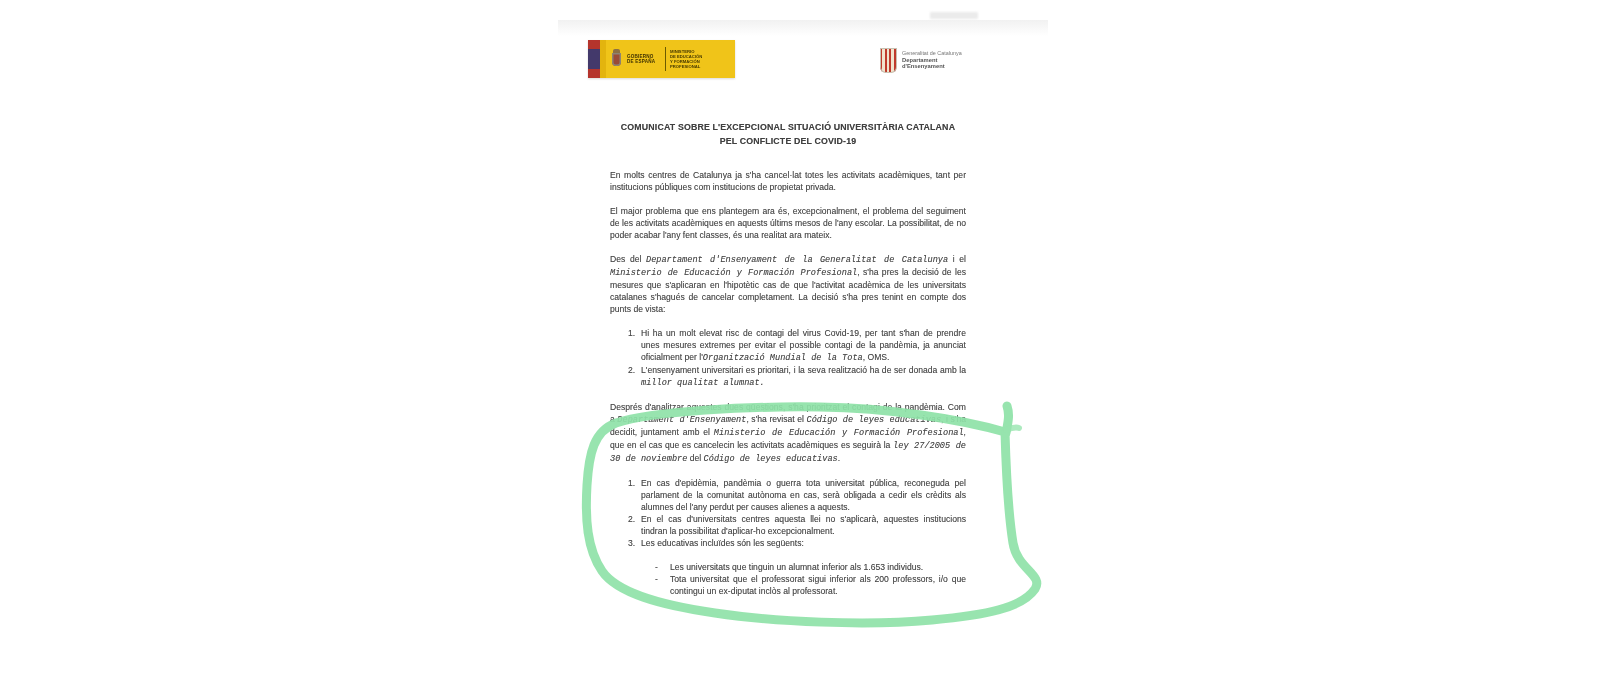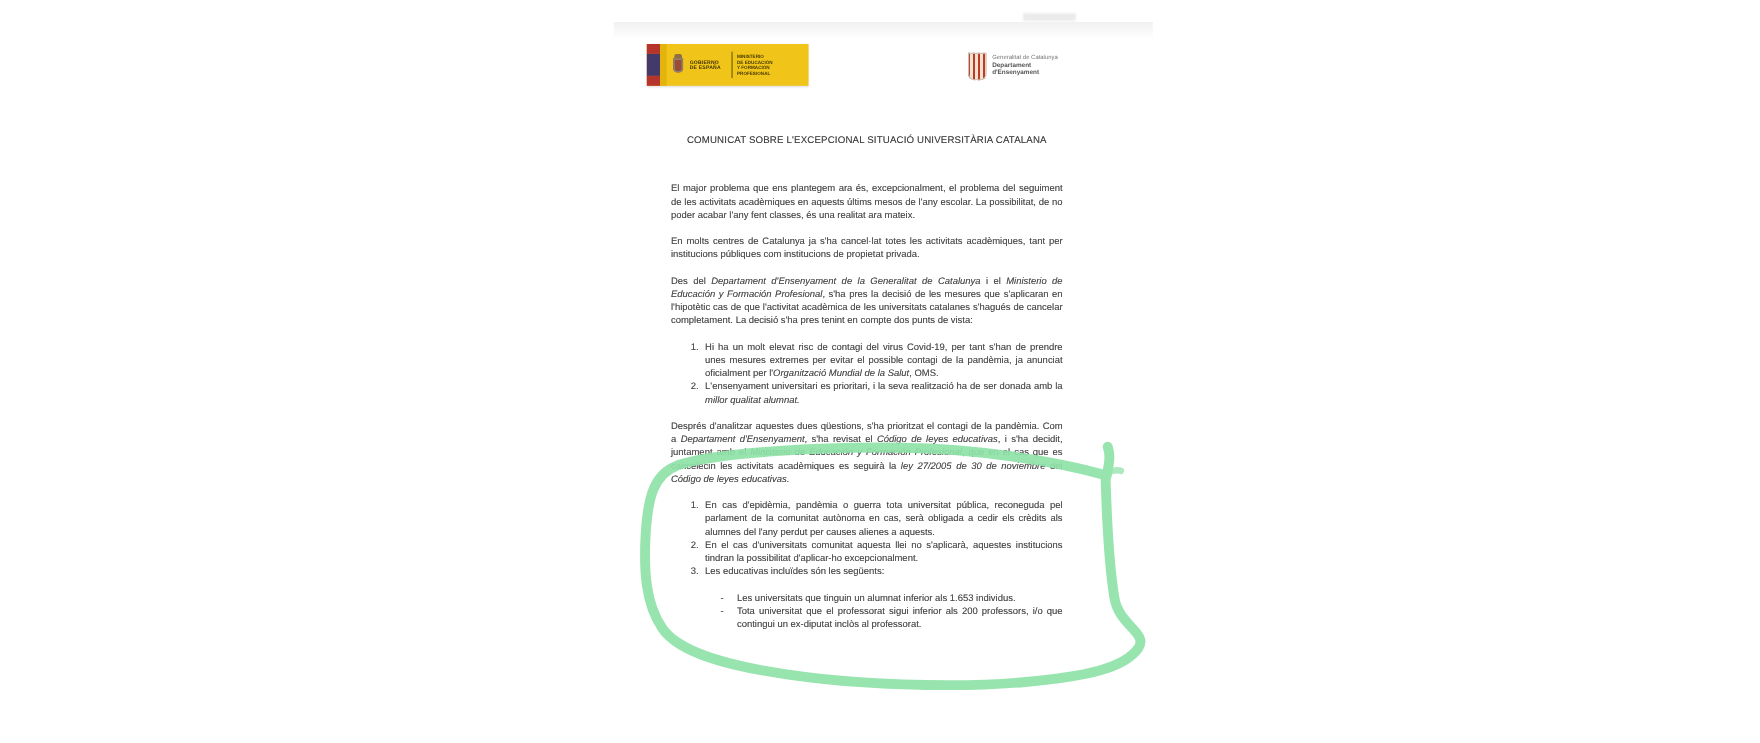--- a/index.html
+++ b/index.html
@@ -42,23 +42,23 @@
   }
   .gencat-text{color:#6a6a6a;font-size:5.6px;line-height:6.6px;}
   .gencat-text .g1{font-size:5.4px;color:#777;}
   .gencat-text .gb{font-weight:bold;color:#555;font-size:5.8px;}
   
   .doc{
     position:absolute;left:52px;top:100px;width:356px;
     color:#4a4a4a;font-size:8.6px;line-height:12px;
     text-shadow:0 0 .4px rgba(90,90,90,.55);
   }
-  .title{text-align:center;margin:0 0 31px 0;font-size:8.8px;line-height:14px;letter-spacing:.15px;color:#404040;}
+  .title{text-align:center;margin:0 0 21px 0;font-size:8.8px;line-height:14px;letter-spacing:.15px;color:#404040;font-weight:bold;}
   .para{text-align:justify;margin:0 0 12px 0;}
-  .it{font-style:italic;}
+  .it{font-style:italic;font-family:Liberation Mono, monospace;}
   ol.num{margin:0 0 12px 0;padding:0;list-style:none;}
   ol.num .li-row{display:flex;margin:0;}
   ol.num .li-num{flex:none;width:13px;margin-left:18px;text-align:left;}
   ol.num .li-text{flex:1;text-align:justify;}
   .sub{margin-top:0;}
   .sub .li-row{display:flex;}
   .sub .li-dash{flex:none;width:15px;margin-left:45px;}
   .sub .li-text{flex:1;text-align:justify;}
   
   .annot{position:absolute;left:0;top:0;pointer-events:none;}
@@ -97,47 +97,48 @@
         <div class="g1">Generalitat de Catalunya</div>
         <div class="gb">Departament</div>
         <div class="gb">d'Ensenyament</div>
       </div>
     </div>
   </div>
 
   <div class="doc">
     <div class="title">
       <div>COMUNICAT SOBRE L'EXCEPCIONAL SITUACIÓ UNIVERSITÀRIA CATALANA</div>
+      <div>PEL CONFLICTE DEL COVID-19</div>
     </div>
 
+    <p class="para"><span>En molts centres de Catalunya ja s'ha cancel·lat totes les activitats acadèmiques, tant per institucions públiques com institucions de propietat privada.</span></p>
     <p class="para"><span>El major problema que ens plantegem ara és, excepcionalment, el problema del seguiment de les activitats acadèmiques en aquests últims mesos de l'any escolar. La possibilitat, de no poder acabar l'any fent classes, és una realitat ara mateix.</span></p>
-    <p class="para"><span>En molts centres de Catalunya ja s'ha cancel·lat totes les activitats acadèmiques, tant per institucions públiques com institucions de propietat privada.</span></p>
     <p class="para"><span>Des del </span><span class="it">Departament d'Ensenyament de la Generalitat de Catalunya</span><span> i el </span><span class="it">Ministerio de Educación y Formación Profesional</span><span>, s'ha pres la decisió de les mesures que s'aplicaran en l'hipotètic cas de que l'activitat acadèmica de les universitats catalanes s'hagués de cancelar completament. La decisió s'ha pres tenint en compte dos punts de vista:</span></p>
 
     <ol class="num">
       <li class="li-row">
         <span class="li-num">1.</span>
-        <span class="li-text"><span>Hi ha un molt elevat risc de contagi del virus Covid-19, per tant s'han de prendre unes mesures extremes per evitar el possible contagi de la pandèmia, ja anunciat oficialment per l'</span><span class="it">Organització Mundial de la Salut</span><span>, OMS.</span></span>
+        <span class="li-text"><span>Hi ha un molt elevat risc de contagi del virus Covid-19, per tant s'han de prendre unes mesures extremes per evitar el possible contagi de la pandèmia, ja anunciat oficialment per l'</span><span class="it">Organització Mundial de la Tota</span><span>, OMS.</span></span>
       </li>
       <li class="li-row">
         <span class="li-num">2.</span>
         <span class="li-text"><span>L'ensenyament universitari es prioritari, i la seva realització ha de ser donada amb la </span><span class="it">millor qualitat alumnat.</span></span>
       </li>
     </ol>
 
     <p class="para"><span>Després d'analitzar aquestes dues qüestions, s'ha prioritzat el contagi de la pandèmia. Com a </span><span class="it">Departament d'Ensenyament</span><span>, s'ha revisat el </span><span class="it">Código de leyes educativas</span><span>, i s'ha decidit, juntament amb el </span><span class="it">Ministerio de Educación y Formación Profesional</span><span>, que en el cas que es cancelecin les activitats acadèmiques es seguirà la </span><span class="it">ley 27/2005 de 30 de noviembre</span><span> del </span><span class="it">Código de leyes educativas</span><span>.</span></p>
 
     <ol class="num">
       <li class="li-row">
         <span class="li-num">1.</span>
         <span class="li-text"><span>En cas d'epidèmia, pandèmia o guerra tota universitat pública, reconeguda pel parlament de la comunitat autònoma en cas, serà obligada a cedir els crèdits als alumnes del l'any perdut per causes alienes a aquests.</span></span>
       </li>
       <li class="li-row">
         <span class="li-num">2.</span>
-        <span class="li-text"><span>En el cas d'universitats comunitat aquesta llei no s'aplicarà, aquestes institucions tindran la possibilitat d'aplicar-ho excepcionalment.</span></span>
+        <span class="li-text"><span>En el cas d'universitats centres aquesta llei no s'aplicarà, aquestes institucions tindran la possibilitat d'aplicar-ho excepcionalment.</span></span>
       </li>
       <li class="li-row">
         <span class="li-num">3.</span>
         <span class="li-text"><span>Les educativas incluïdes són les següents:</span></span>
       </li>
     </ol>
 
     <div class="sub">
       <div class="li-row">
         <span class="li-dash">-</span>

